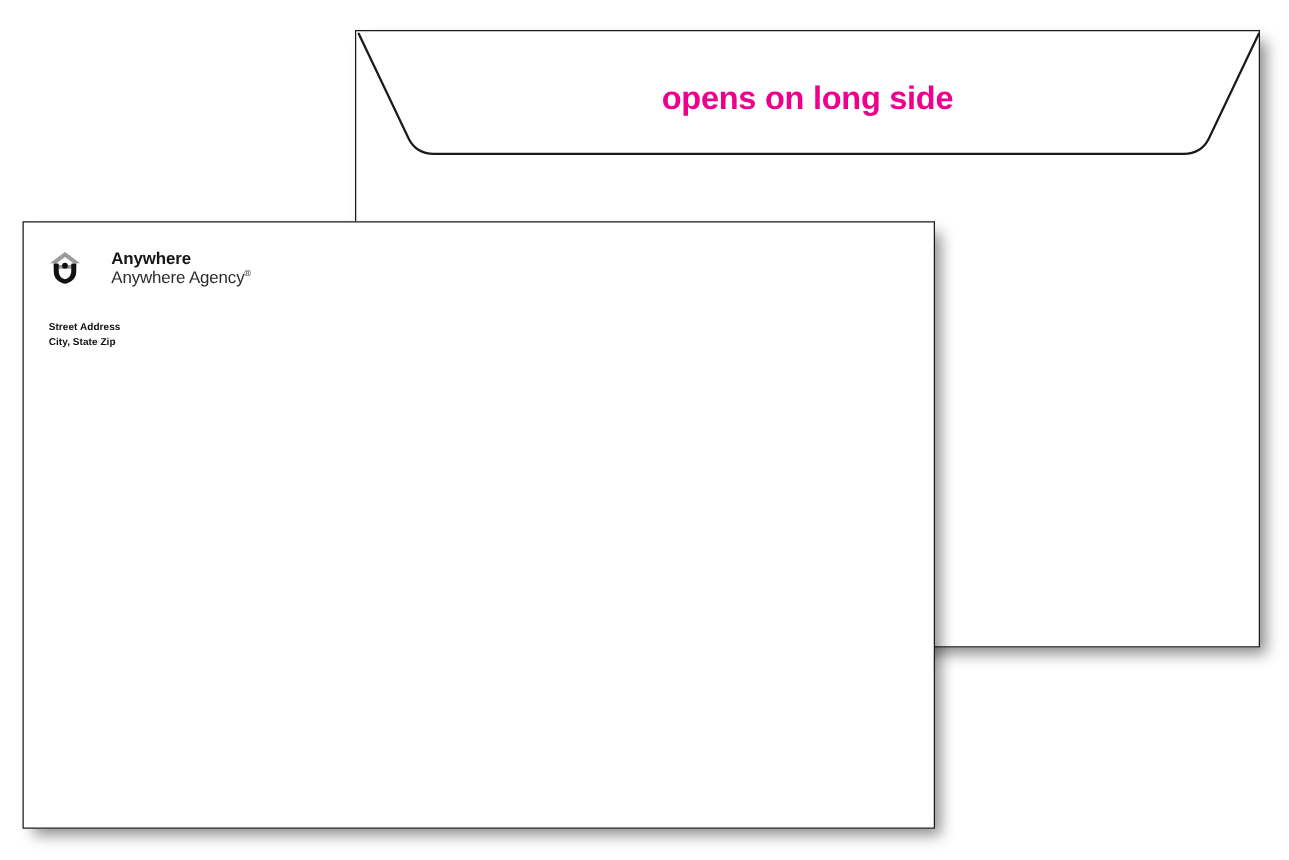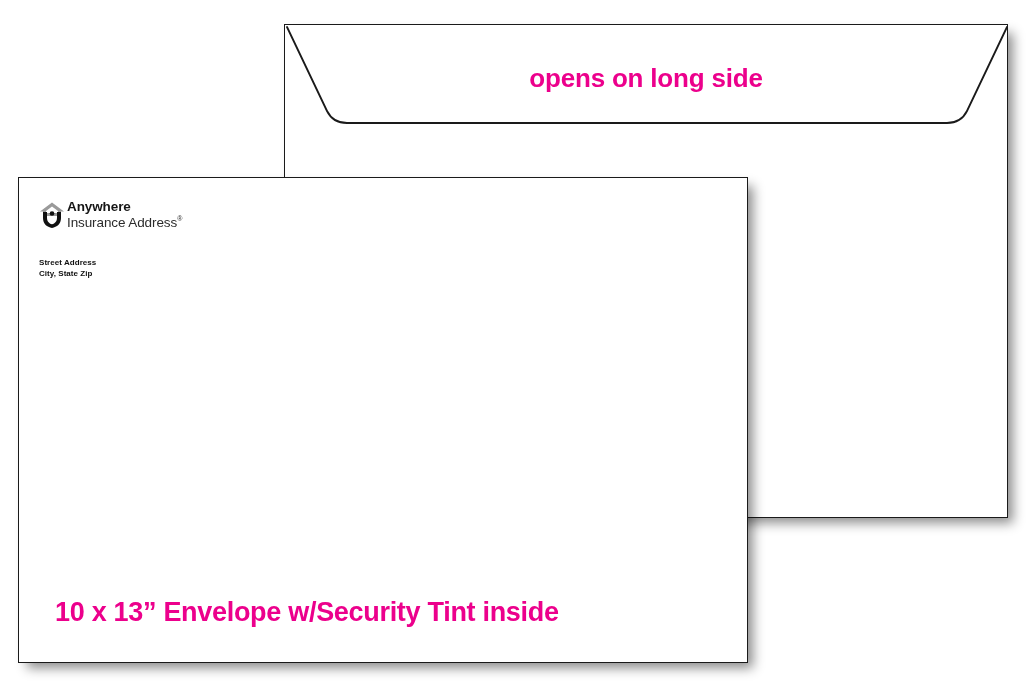--- a/index.html
+++ b/index.html
@@ -73,22 +73,22 @@
   }
 
   
   .return-block {
     position: absolute;
     left: 20px;
     top: 22px;
   }
   .brand-row {
     display: flex;
-    align-items: flex-end;
-    gap: 2px;
+    align-items: flex-start;
+    gap: 24px;
   }
   .brand-mark {
     width: 26px;
     height: 28px;
     flex: 0 0 auto;
     display: block;
   }
   .brand-text {
     display: block;
     line-height: 1.0;
@@ -167,26 +167,25 @@
                    M26 11 L14 20 L14 24 L38 24 L38 20 Z" fill="#9a9a9a" fill-rule="evenodd"></path>
 
           <path d="M8 22 L8 34 C8 46 16 52 26 54 C36 52 44 46 44 34 L44 22
                    L36 22 L36 33 C36 41 32 45 26 46.6 C20 45 16 41 16 33 L16 22 Z" fill="#111111"></path>
 
           <circle cx="26" cy="25" r="4.6" fill="#111111"></circle>
         </svg>
 
         <span class="brand-text">
           <span class="brand-line1">Anywhere</span>
-          <span class="brand-line2"><span>Insurance Address</span><span class="brand-sup">®</span></span>
+          <span class="brand-line2"><span>Anywhere Agency</span><span class="brand-sup">®</span></span>
         </span>
       </div>
 
       <div class="addr">
         <span>Street Address</span>
         <span>City, State Zip</span>
       </div>
     </div>
 
-    <div class="caption">10 x 13” Envelope w/Security Tint inside</div>
   </div>
 
 </div>
 
 </body></html>

